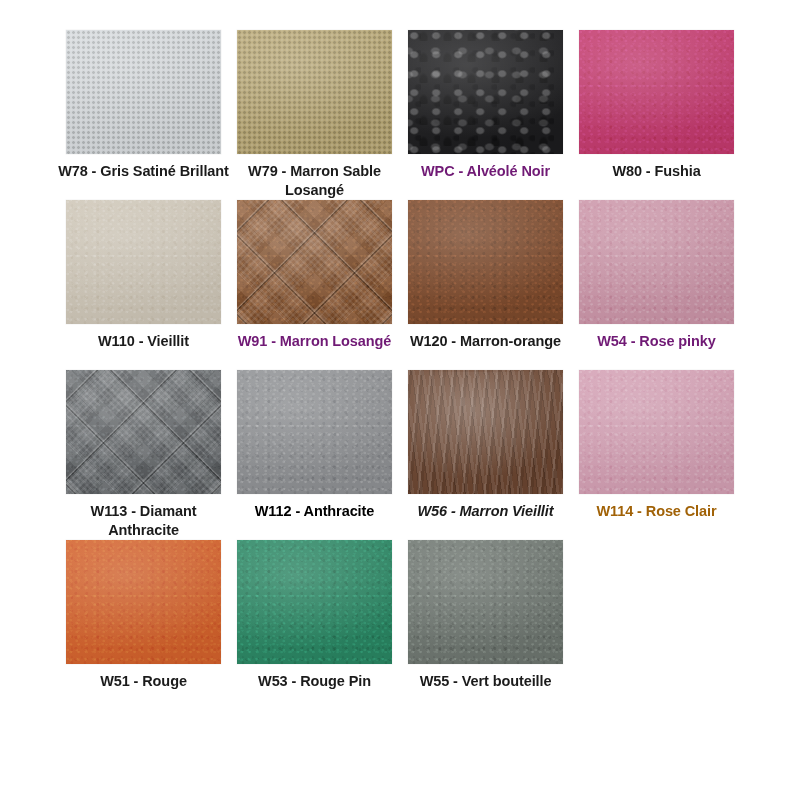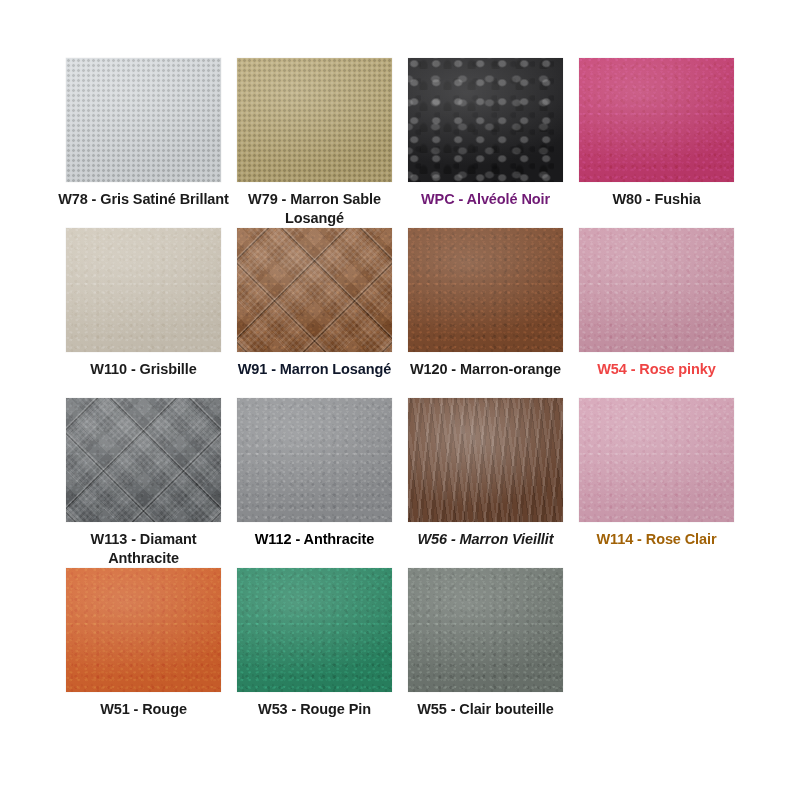--- a/index.html
+++ b/index.html
@@ -17,21 +17,21 @@
 
   #swatch-grid {
     position: absolute;
     left: 0;
     top: 0;
     width: 800px;
     display: grid;
     grid-template-columns: repeat(4, 171px);
     grid-auto-rows: 170px;
     justify-content: center;
-    padding-top: 58px;
+    padding-top: 30px;
     box-sizing: border-box;
   }
 
   .swatch-cell {
     position: relative;
     width: 171px;
     height: 170px;
   }
 
   .swatch-chip {
@@ -180,44 +180,44 @@
         <div class="grain"></div>
         <div class="sheen"></div>
       </div>
       <div class="swatch-label" style="color: rgb(27, 27, 27);">W80 - Fushia</div>
     </div>
     <div class="swatch-cell">
       <div class="swatch-chip tex-plain" style="background-color: rgb(207, 199, 184);">
         <div class="grain"></div>
         <div class="sheen"></div>
       </div>
-      <div class="swatch-label" style="color: rgb(27, 27, 27);">W110 - Grisbille</div>
+      <div class="swatch-label" style="color: rgb(27, 27, 27);">W110 - Vieillit</div>
     </div>
     <div class="swatch-cell">
       <div class="swatch-chip tex-plain" style="background-color: rgb(139, 86, 48);">
         <div class="grain"></div>
         <div class="quilt-puff"></div>
         <div class="quilt"></div>
         <div class="sheen"></div>
       </div>
-      <div class="swatch-label" style="color: #0f172a;">W91 - Marron Losangé</div>
+      <div class="swatch-label" style="color: #701a75;">W91 - Marron Losangé</div>
     </div>
     <div class="swatch-cell">
       <div class="swatch-chip tex-plain" style="background-color: rgb(125, 74, 44);">
         <div class="grain"></div>
         <div class="sheen"></div>
       </div>
       <div class="swatch-label" style="color: rgb(27, 27, 27);">W120 - Marron-orange</div>
     </div>
     <div class="swatch-cell">
       <div class="swatch-chip tex-plain" style="background-color: rgb(204, 150, 169);">
         <div class="grain"></div>
         <div class="sheen"></div>
       </div>
-      <div class="swatch-label" style="color: #ef4444; text-align: center;">W54 - Rose pinky</div>
+      <div class="swatch-label" style="color: #701a75; text-align: center;">W54 - Rose pinky</div>
     </div>
     <div class="swatch-cell">
       <div class="swatch-chip tex-plain" style="background-color: rgb(99, 103, 106);">
         <div class="grain"></div>
         <div class="quilt-puff"></div>
         <div class="quilt"></div>
         <div class="sheen"></div>
       </div>
       <div class="swatch-label" style="color: rgb(27, 27, 27);">W113 - Diamant Anthracite</div>
     </div>
@@ -254,15 +254,15 @@
         <div class="grain"></div>
         <div class="sheen"></div>
       </div>
       <div class="swatch-label" style="color: rgb(27, 27, 27);">W53 - Rouge Pin</div>
     </div>
     <div class="swatch-cell">
       <div class="swatch-chip tex-plain" style="background-color: rgb(110, 118, 112);">
         <div class="grain"></div>
         <div class="sheen"></div>
       </div>
-      <div class="swatch-label" style="color: rgb(27, 27, 27);">W55 - Clair bouteille</div>
+      <div class="swatch-label" style="color: rgb(27, 27, 27);">W55 - Vert bouteille</div>
     </div>
   </div>
 
 </body></html>

